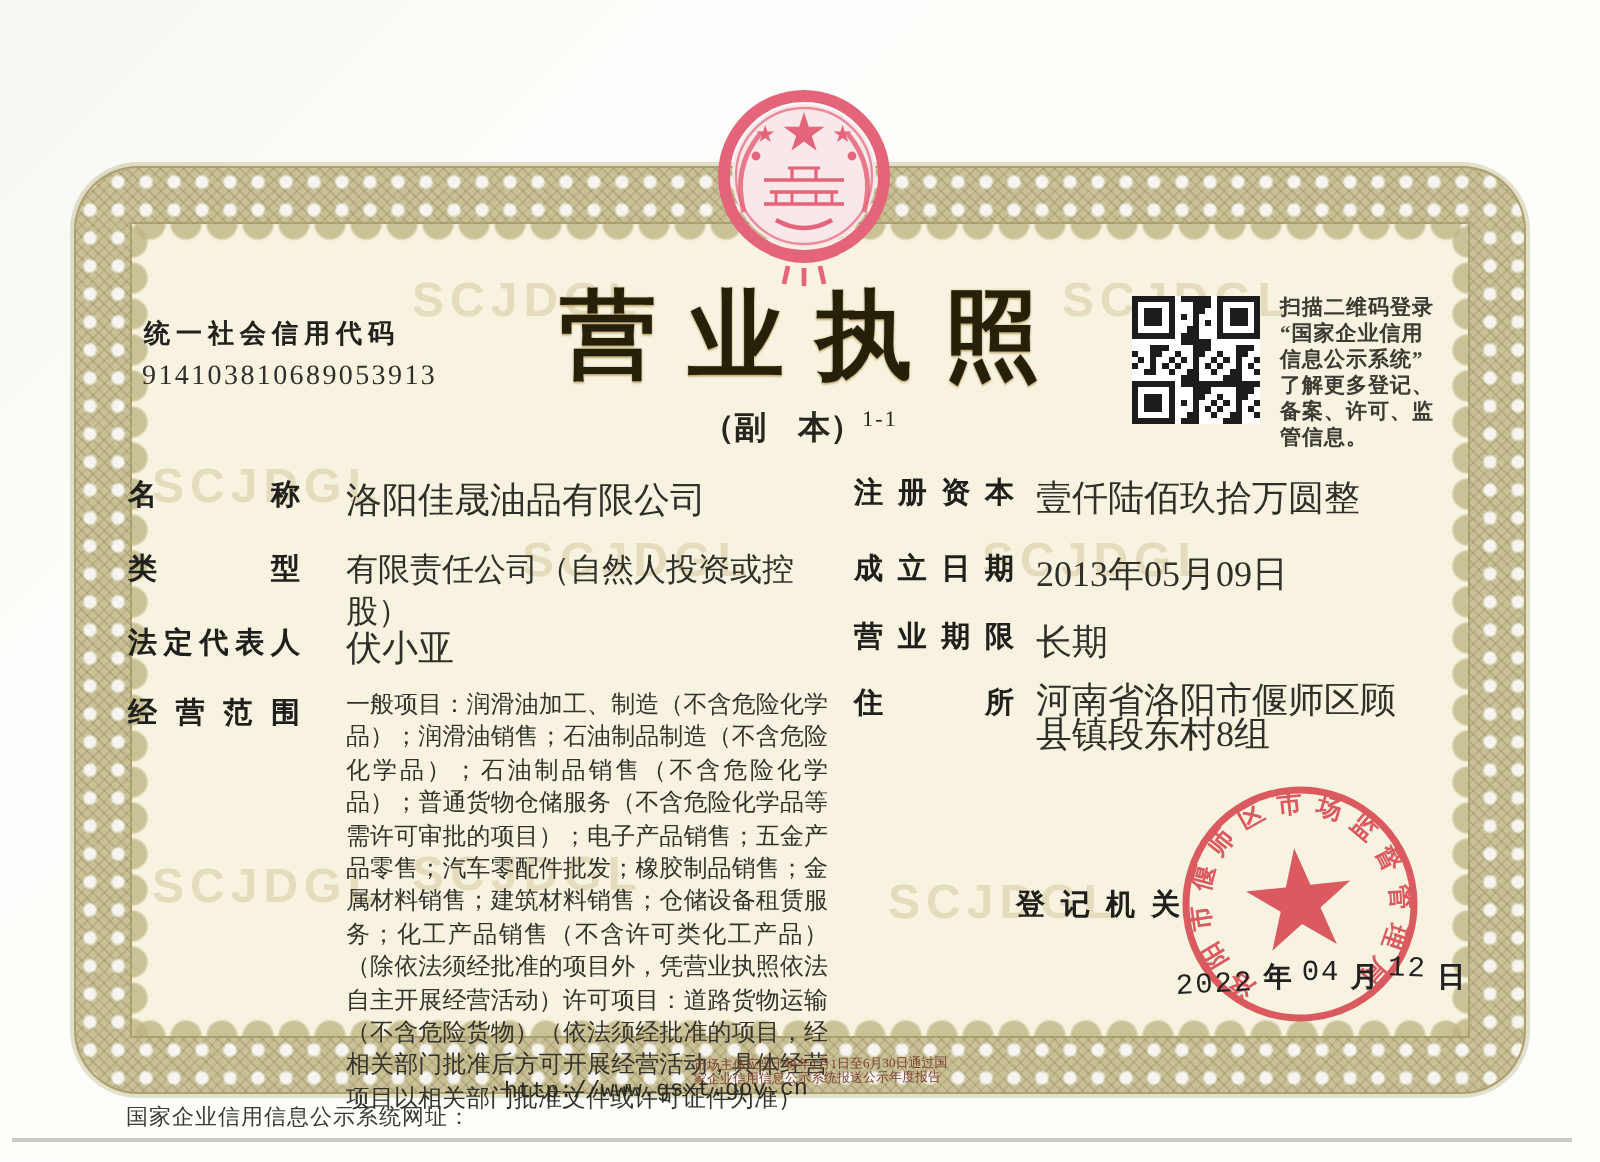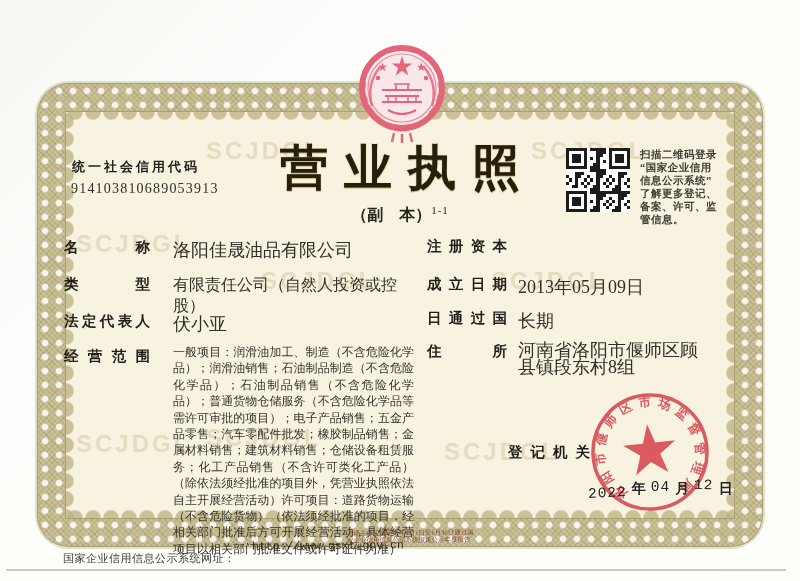--- a/index.html
+++ b/index.html
@@ -280,25 +280,26 @@
   <div class="flabel fl-left" style="top:275px;">类型</div>
   <div class="fvalue" style="left:173px;top:275px;width:250px;font-size:16px;">有限责任公司（自然人投资或控股）</div>
 
   <div class="flabel fl-left" style="top:312px;">法定代表人</div>
   <div class="fvalue" style="left:173px;top:312px;">伏小亚</div>
 
   <div class="flabel fl-left" style="top:347px;">经营范围</div>
   <div class="fvalue scope" style="left:173px;top:344px;width:241px;">一般项目：润滑油加工、制造（不含危险化学品）；润滑油销售；石油制品制造（不含危险化学品）；石油制品销售（不含危险化学品）；普通货物仓储服务（不含危险化学品等需许可审批的项目）；电子产品销售；五金产品零售；汽车零配件批发；橡胶制品销售；金属材料销售；建筑材料销售；仓储设备租赁服务；化工产品销售（不含许可类化工产品）（除依法须经批准的项目外，凭营业执照依法自主开展经营活动）许可项目：道路货物运输（不含危险货物）（依法须经批准的项目，经相关部门批准后方可开展经营活动，具体经营项目以相关部门批准文件或许可证件为准）</div>
 
   <div class="flabel fl-right" style="top:237px;">注册资本</div>
+  <div class="fvalue" style="left:518px;top:237px;">壹仟陆佰玖拾万圆整</div>
 
   <div class="flabel fl-right" style="top:275px;">成立日期</div>
   <div class="fvalue" style="left:518px;top:275px;">2013年05月09日</div>
 
-  <div class="flabel fl-right" style="top:309px;">日通过国</div>
+  <div class="flabel fl-right" style="top:309px;">营业期限</div>
   <div class="fvalue" style="left:518px;top:309px;">长期</div>
 
   <div class="flabel fl-right" style="top:342px;">住所</div>
   <div class="fvalue" style="left:518px;top:342px;width:184px;line-height:17px;">河南省洛阳市偃师区顾县镇段东村8组</div>
 
   <div class="flabel" style="left:508px;top:443px;width:82px;">登记机关</div>
 
   <svg class="abs seal" id="seal-svg" viewBox="0 0 140 140">
     <circle cx="70" cy="70" r="57" fill="none" stroke="#d6454e" stroke-width="3.5"></circle>
     <path d="M70 42 l6.2 19 20 0 -16.2 11.8 6.2 19 -16.2 -11.8 -16.2 11.8 6.2 -19 -16.2 -11.8 20 0 Z" fill="#d6454e"></path>

